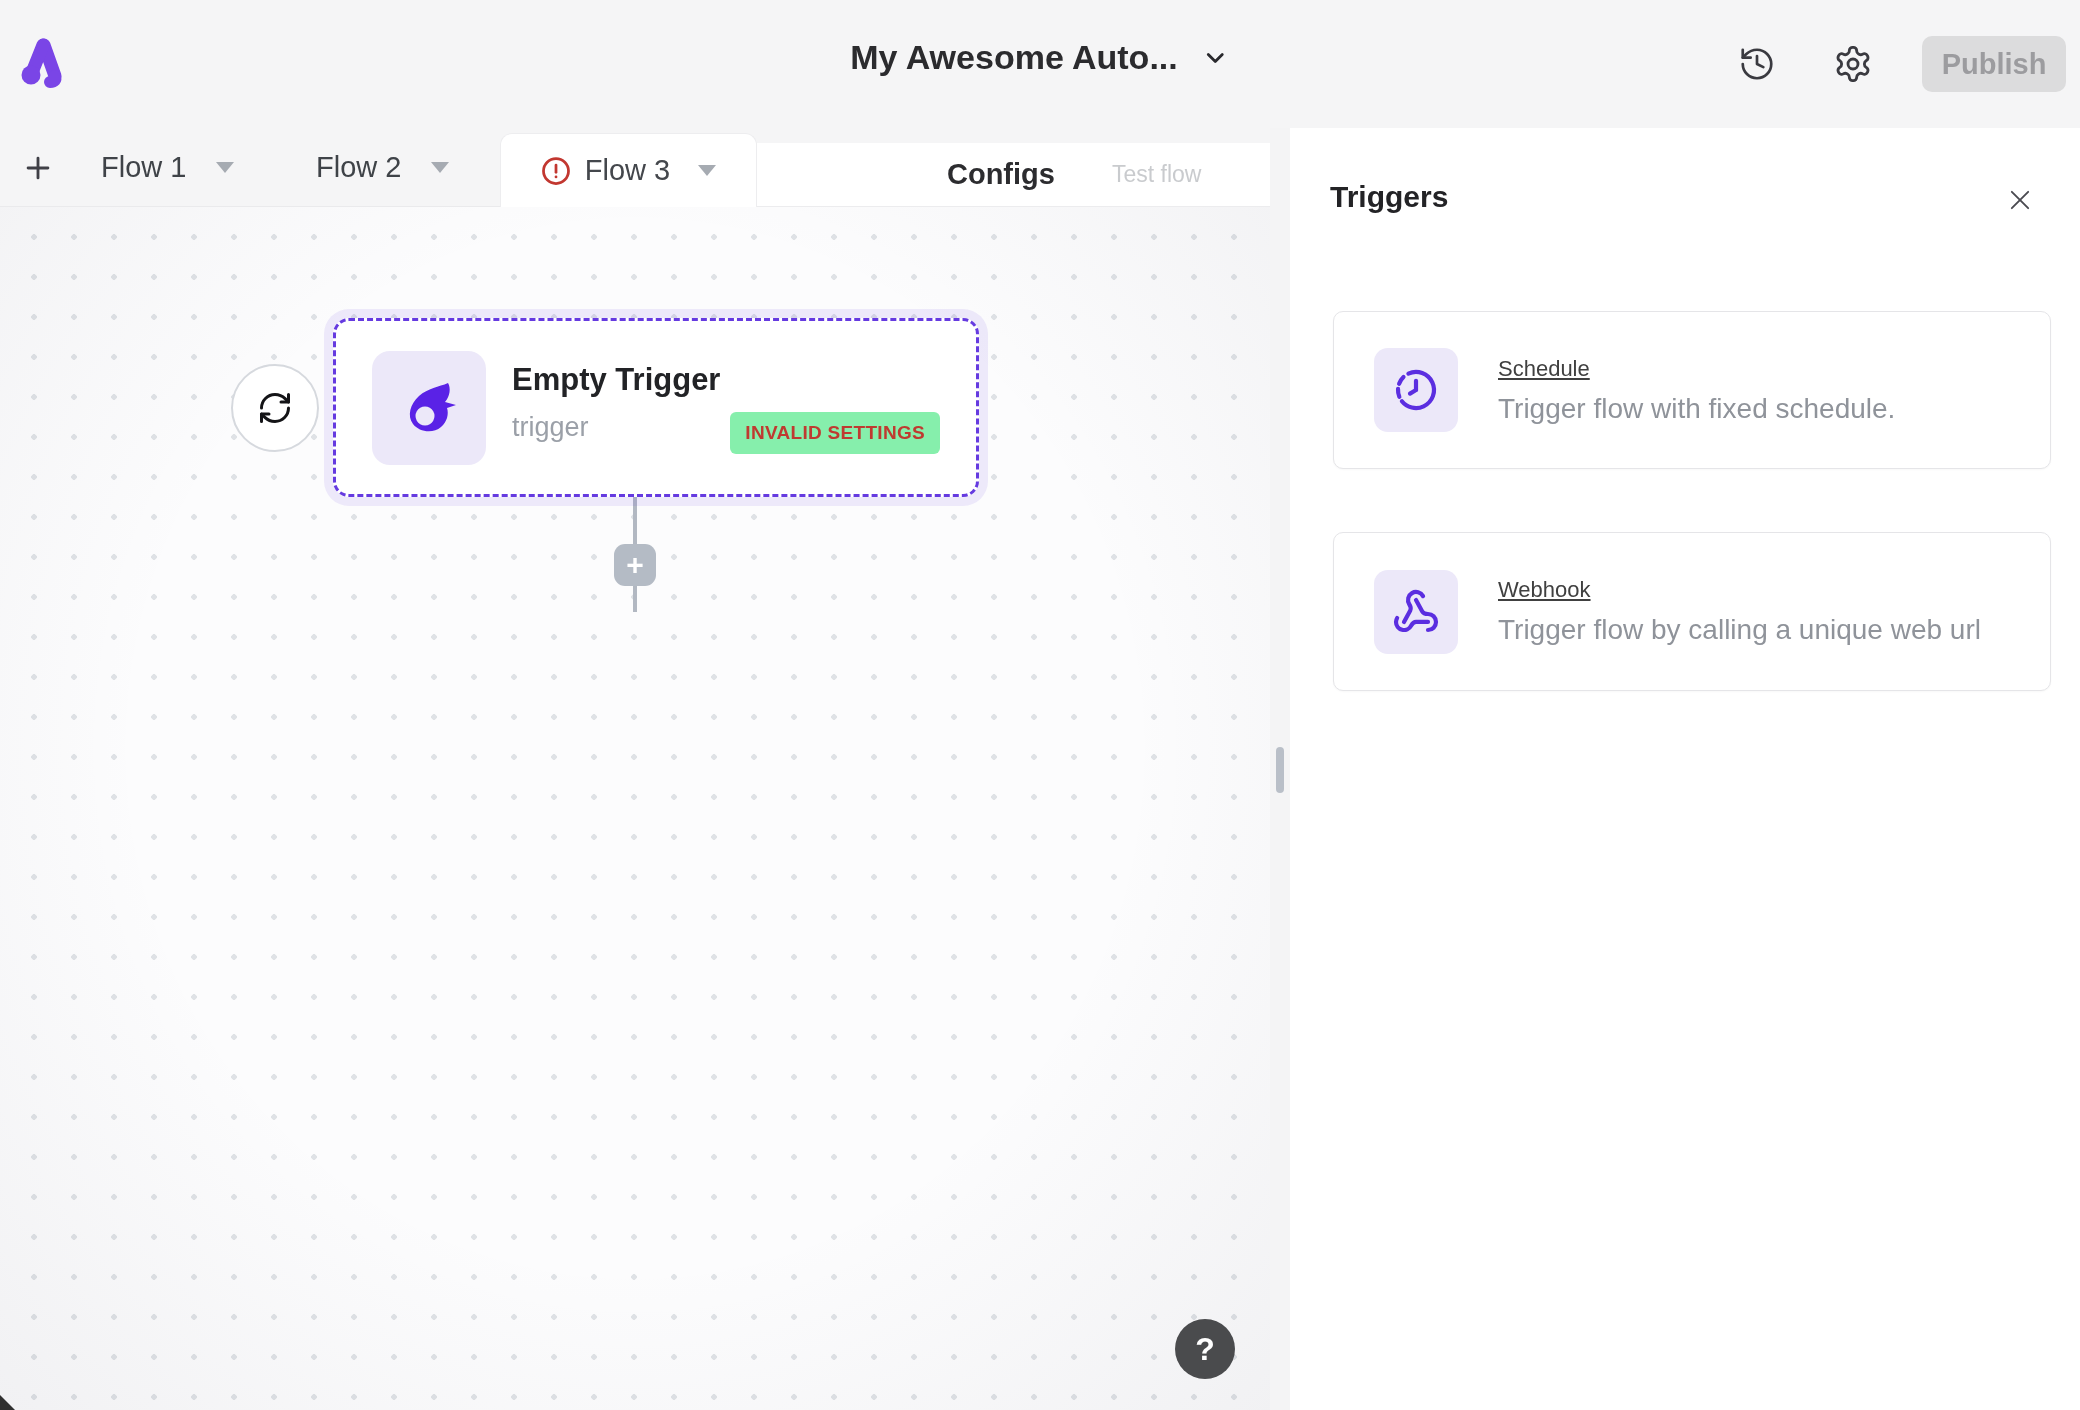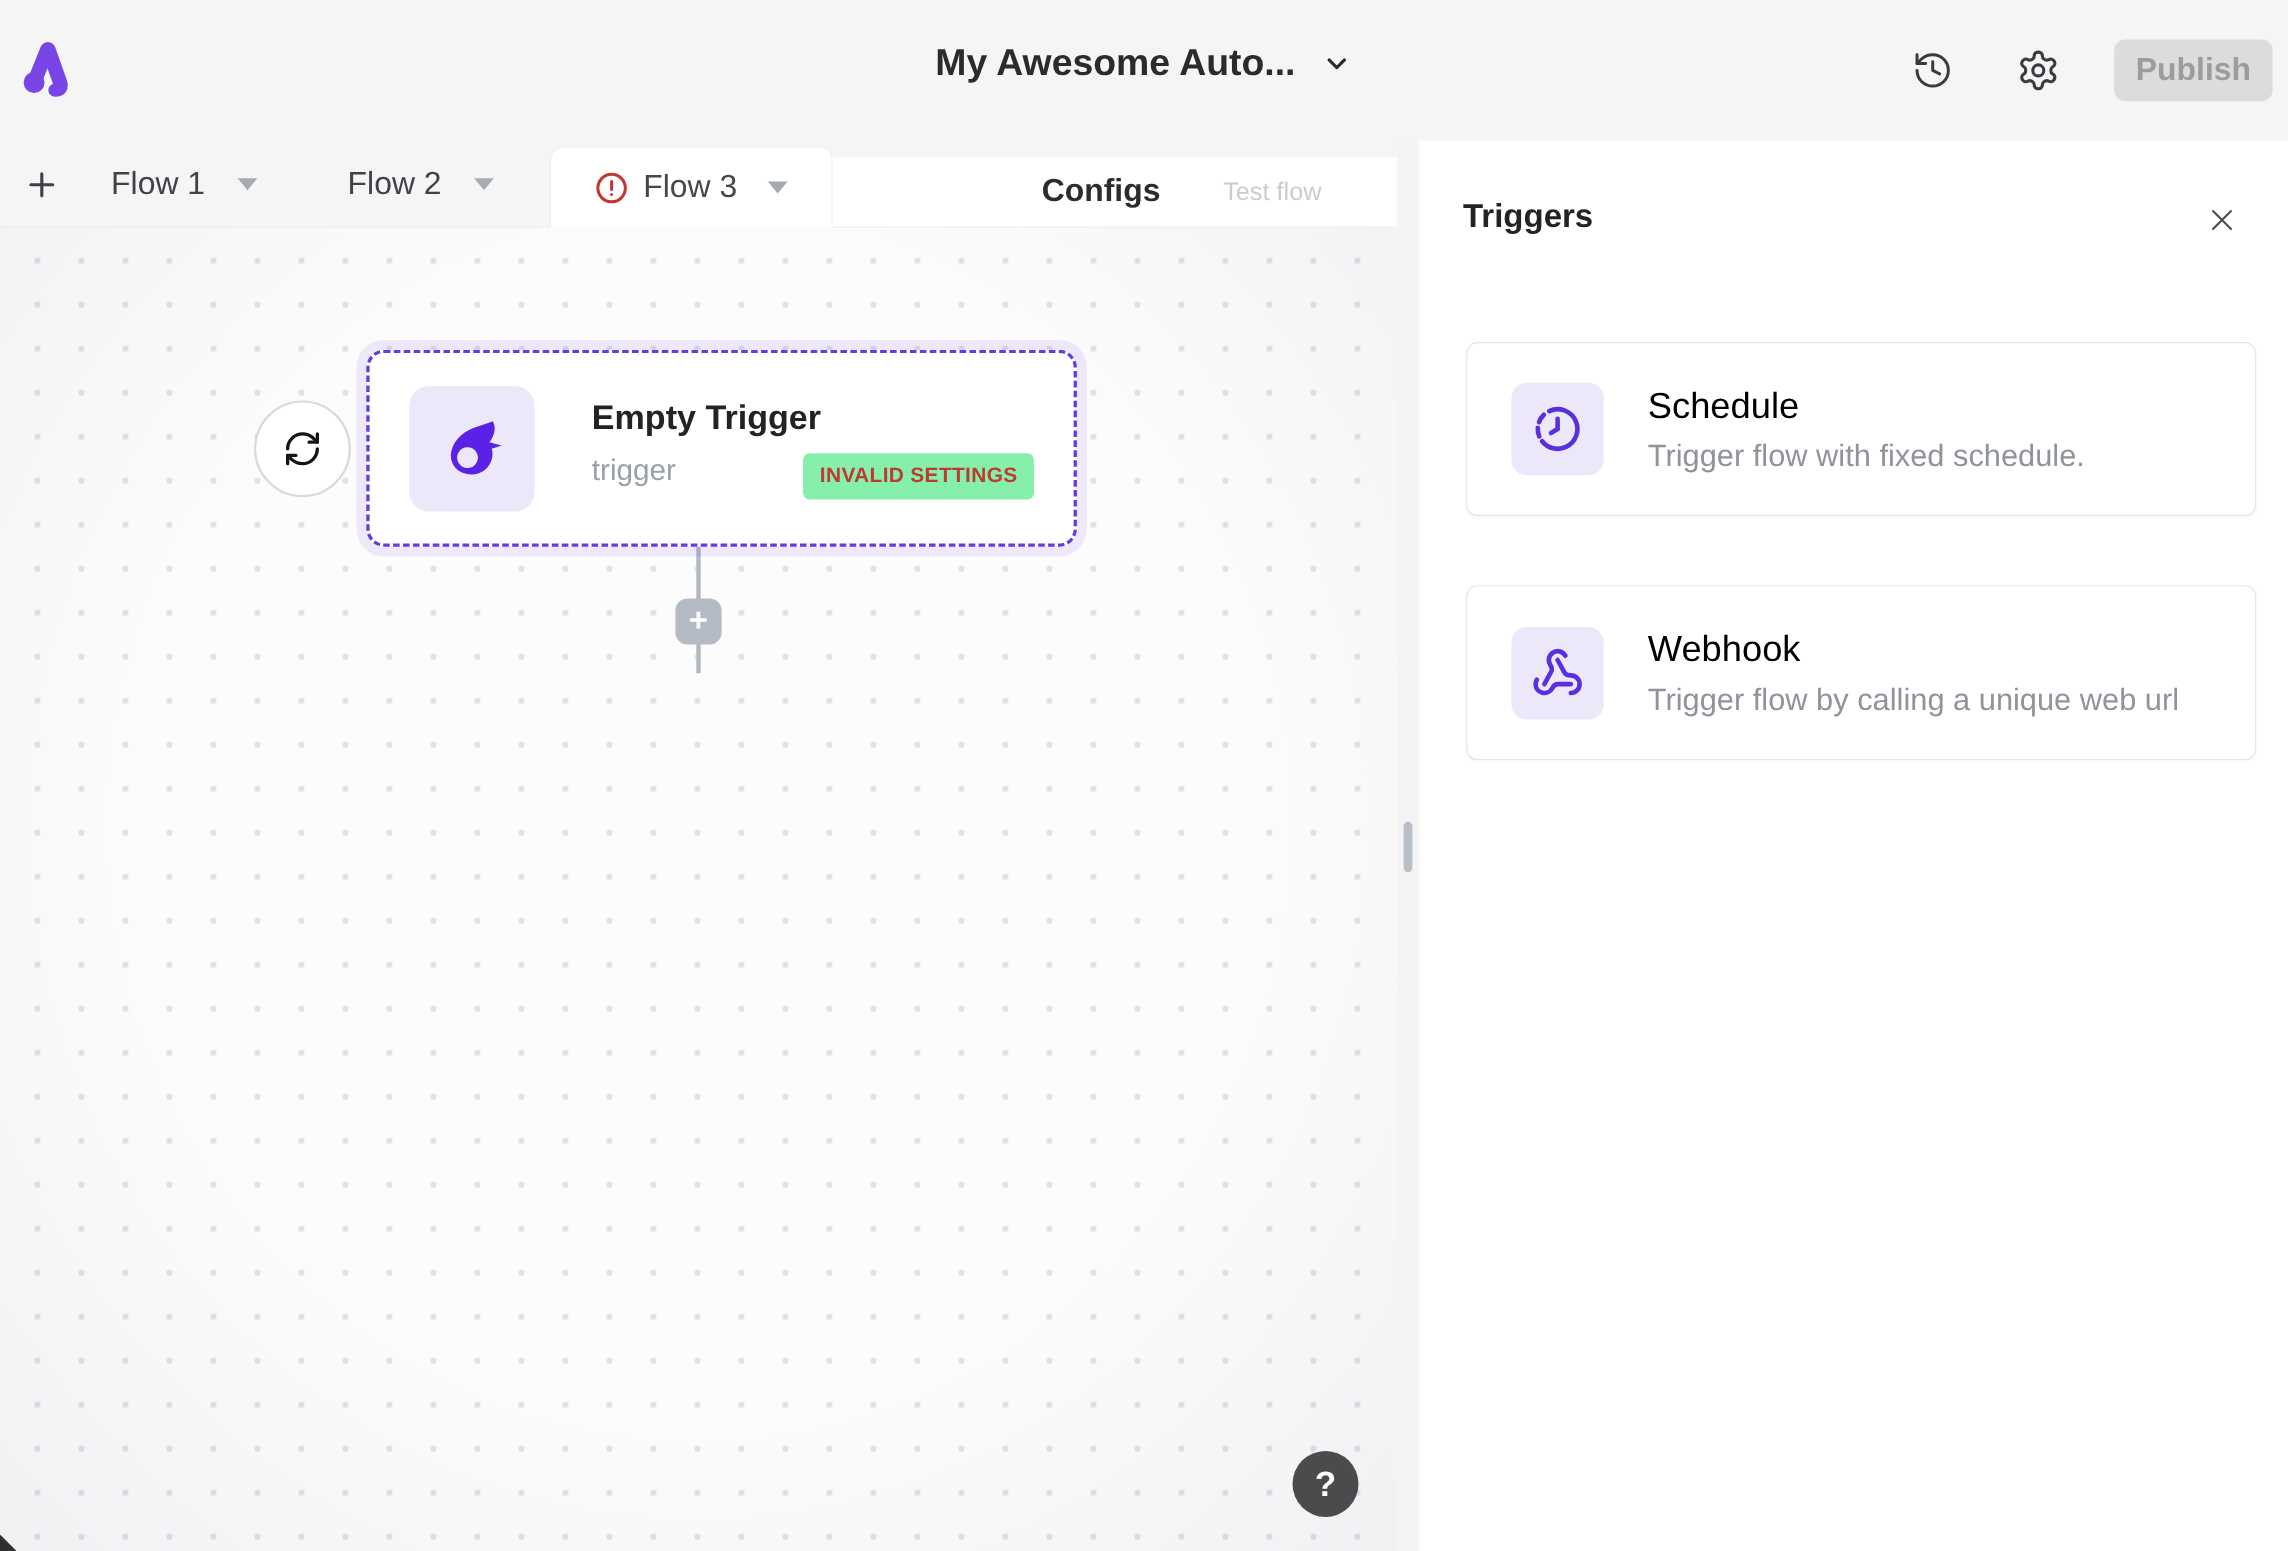--- a/index.html
+++ b/index.html
@@ -51,21 +51,21 @@
   .canvas::after { content:""; position:absolute; inset:0; pointer-events:none;
     background:radial-gradient(ellipse at 50% 45%, rgba(255,255,255,0) 55%, rgba(40,40,60,0.05) 100%); }
 
   .refresh-btn { position:absolute; left:231px; top:157px; width:88px; height:88px;
     border-radius:50%; background:#ffffff; border:2px solid #d6d9de; display:flex;
     align-items:center; justify-content:center; cursor:pointer; z-index:2; }
 
   .trigger-node { position:absolute; left:333px; top:111px; width:646px; height:179px;
     background:#ffffff; border:3px dashed #653ae0; border-radius:16px;
     box-shadow:0 0 0 9px rgba(110,64,224,0.10); display:flex; align-items:center;
-    padding:0 36px; gap:52px; cursor:pointer; z-index:2; }
+    padding:0 36px; gap:26px; cursor:pointer; z-index:2; }
   .node-tile { width:114px; height:114px; border-radius:18px; background:#ece8f9;
     display:flex; align-items:center; justify-content:center; flex:none; }
   .node-text { flex:1; display:flex; flex-direction:column; gap:14px; }
   .node-title { font-size:31px; font-weight:700; color:#222326; }
   .node-row2 { display:flex; align-items:flex-start; }
   .node-sub { font-size:27px; color:#9ba0a8; }
   .invalid-badge { margin-left:auto; background:#86efac; color:#bf3a30; font-size:19px;
     font-weight:700; letter-spacing:.3px; padding:10px 15px; border-radius:6px; white-space:nowrap; }
 
   .connector-line { position:absolute; left:633px; top:290px; width:4px; height:115px;
@@ -94,21 +94,21 @@
   .panel-close { position:absolute; left:710px; top:52px; width:40px; height:40px; display:flex;
     align-items:center; justify-content:center; background:transparent; border:none; cursor:pointer; }
   .trig-card { position:absolute; left:43px; width:718px; background:#ffffff;
     border:1px solid #e5e5e8; border-radius:10px; display:flex; align-items:center;
     padding:0 40px; gap:40px; cursor:pointer; box-shadow:0 1px 2px rgba(0,0,0,0.03); }
   .card-schedule { top:183px; height:158px; }
   .card-webhook { top:404px; height:159px; }
   .card-tile { width:84px; height:84px; border-radius:14px; background:#ece8f9;
     display:flex; align-items:center; justify-content:center; flex:none; }
   .card-text { display:flex; flex-direction:column; gap:11px; }
-  .card-name { font-size:33px; font-weight:500; color:#000000; }
+  .card-name { font-size:22px; font-weight:500; color:#404040;text-decoration:underline; }
   .card-desc { font-size:28px; color:#8f939a; }
 
   svg { display:block; }
 </style>
 </head>
 <body>
 
 <div class="topbar">
   <span class="logo">
     <svg width="50" height="60" viewBox="0 0 50 60" fill="none">

